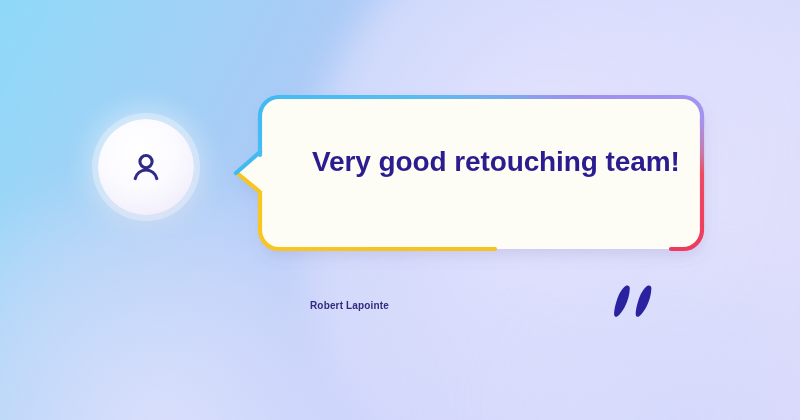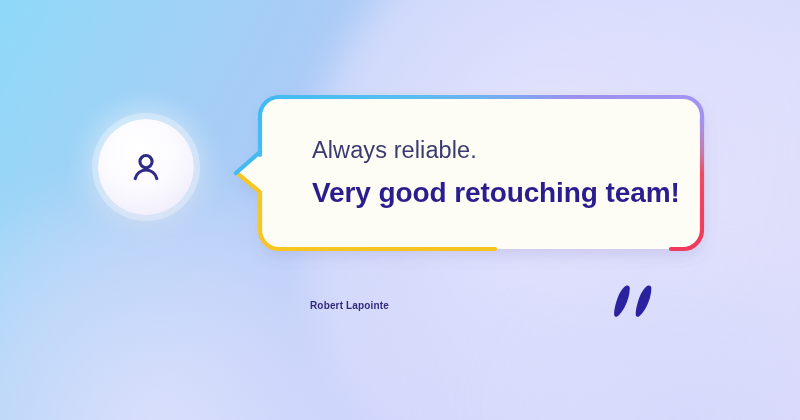--- a/index.html
+++ b/index.html
@@ -236,21 +236,20 @@
 
         <path d="M 27,99 L 4,80" stroke="url(#gradLeftLower)"></path>
 
         <path d="M 3,80 L 27,59" stroke="url(#gradTailLeftTop)"></path>
 
         <path d="M 27,62 V 23 a 19,19 0 0 1 19,-19" stroke="url(#gradLeftUpper)"></path>
       </g>
     </svg>
 
     <div id="bubble-text">
-      <div class="quote-line-1">Always reliable.</div>
       <div class="quote-line-2">Very good retouching team!</div>
     </div>
   </div>
 
   <div id="author-name">Robert Lapointe</div>
 
   <div id="quote-mark">
     <svg width="52" height="42" viewBox="0 0 52 42">
       <path d="M14.4 2.6c1.9-0.5 3.5 0.7 3.4 2.8 -0.2 5.6 -1.9 12.6 -5.2 18.9
                -2.1 4.0 -4.7 7.3 -7.0 8.9 -1.6 1.1 -3.2 0.5 -3.4 -1.3

